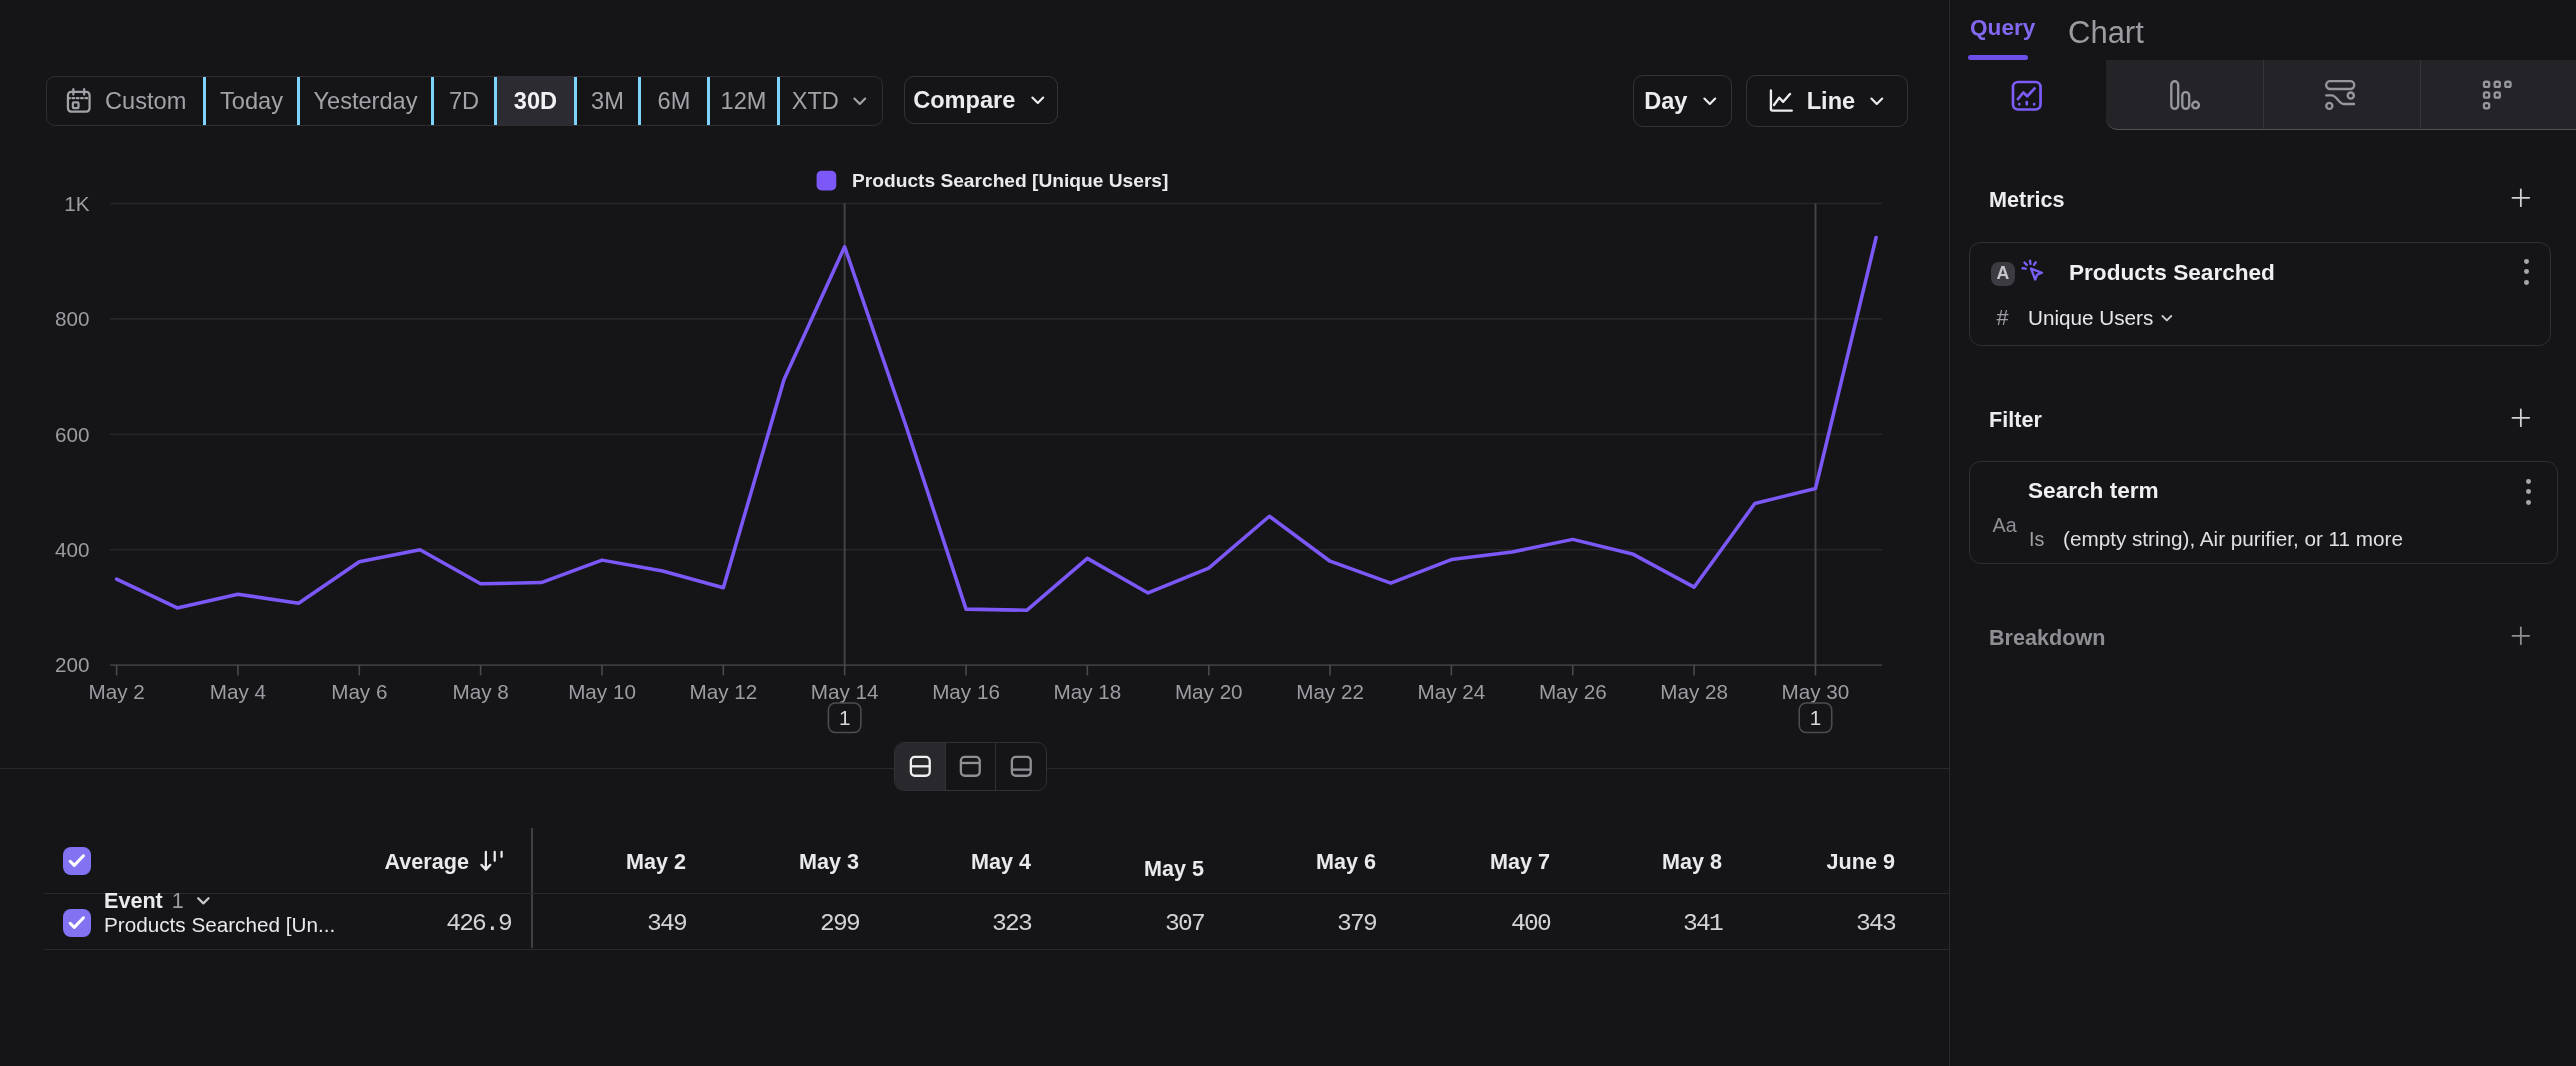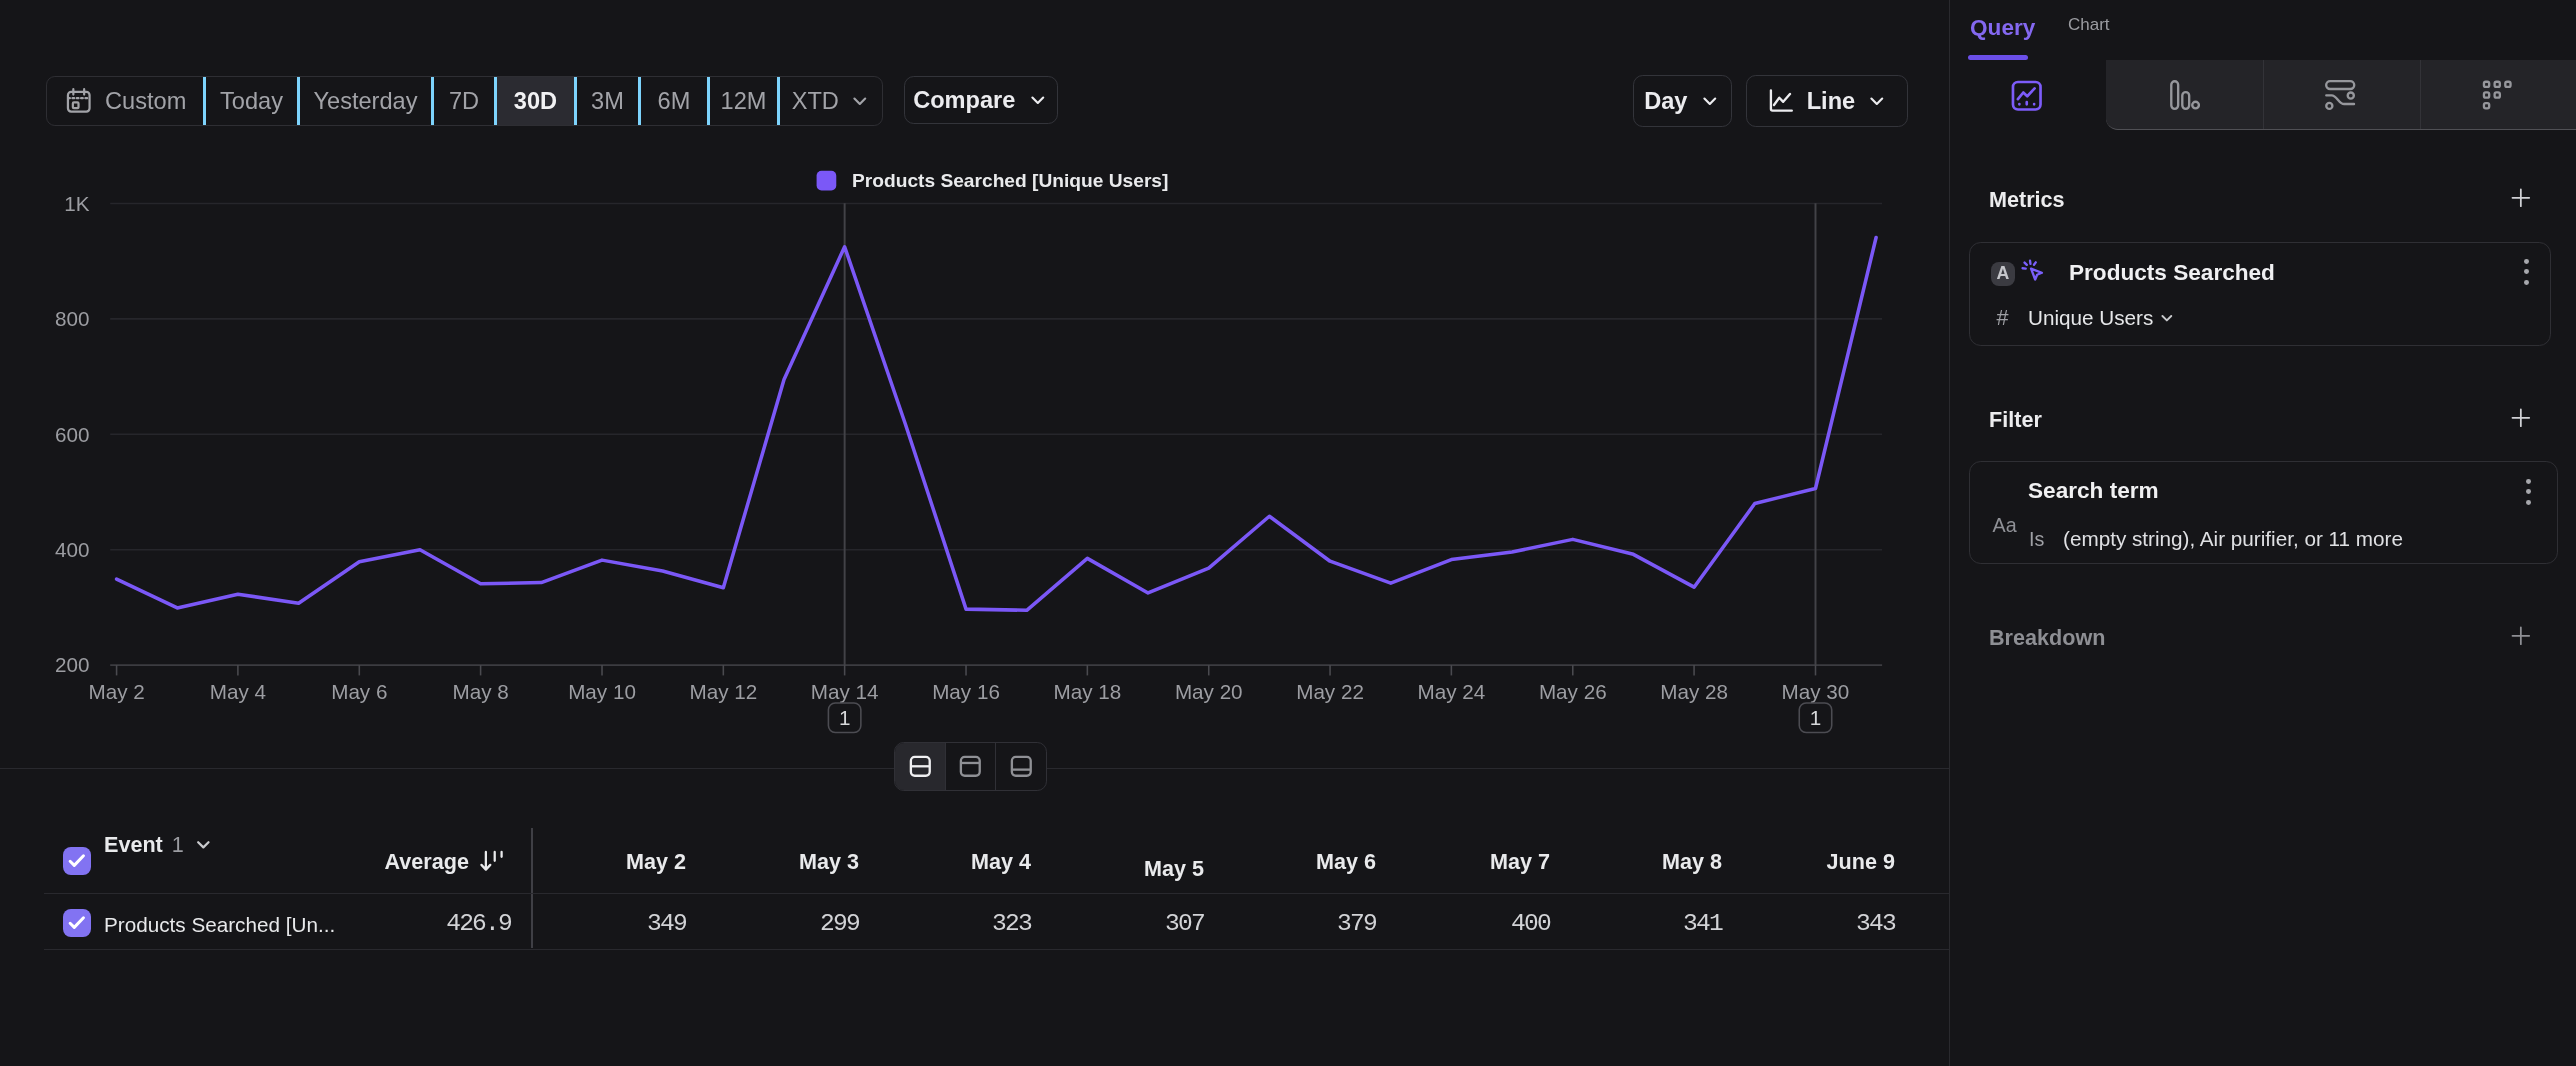--- a/index.html
+++ b/index.html
@@ -165,21 +165,21 @@
 
 <div class="vline" style="left:531px;top:828px;height:120px;"></div>
 <div class="hline" style="left:44px;top:893px;width:1905px;"></div>
 <div class="hline" style="left:44px;top:949px;width:1905px;"></div>
 
 <div class="cbx" style="left:63px;top:847px;">
   <svg width="27.6" height="27.6" viewBox="0 0 24 24" fill="none" stroke="#fff" stroke-width="2.6" stroke-linecap="round" stroke-linejoin="round">
       <path d="M6.2 12.4l3.6 3.6 8-8.4"></path>
     </svg>
 </div>
-<div class="abs flexc" style="left:104px;top:812px;height:65px;gap:8.9px;text-align:center;">
+<div class="abs flexc" style="left:104px;top:868px;height:65px;gap:8.9px;text-align:center;">
   <span class="hdr">Event</span>
     <span style="font-size:21.6px;color:#9b9ca1;">1</span>
   <svg width="20.7" height="20.7" viewBox="0 0 24 24" fill="none" stroke="#c9cacd" stroke-width="2.6" stroke-linecap="round" stroke-linejoin="round">
       <path d="M6 9.5l6 6 6-6"></path>
     </svg>
 </div>
 <div class="colr hdr" style="left:292px;top:849px;width:177px;">Average</div>
 <svg class="abs" style="left:478px;top:847px;" width="29.5" height="29.5" viewBox="0 0 30 30" fill="none" stroke="#e9eaec" stroke-width="2.3" stroke-linecap="round" stroke-linejoin="round">
   <path d="M8 5v18M8 23l-4.5-4.8M8 23l4.5-4.8"></path>
   <path d="M17 5v9"></path>
@@ -207,21 +207,21 @@
 <div class="colr num" style="left:913px;top:910px;width:118px;">323</div>
 <div class="colr num" style="left:1086px;top:910px;width:118px;">307</div>
 <div class="colr num" style="left:1258px;top:910px;width:118px;">379</div>
 <div class="colr num" style="left:1432px;top:910px;width:118px;">400</div>
 <div class="colr num" style="left:1604px;top:910px;width:118px;">341</div>
 <div class="colr num" style="left:1777px;top:910px;width:118px;">343</div>
 
 <div class="abs" style="left:1949px;top:0;width:1px;height:1067px;background:#2a2a2e;"></div>
 
 <div class="abs" style="left:1970px;top:14.8px;font-size:22.6px;font-weight:600;color:#8468f0;">Query</div>
-<div class="abs" style="left:2068px;top:14.8px;font-size:17px;color:#9b9ca1;">Chart</div>
+<div class="abs" style="left:2068px;top:14.8px;font-size:31px;color:#9b9ca1;">Chart</div>
 <div class="abs" style="left:1968px;top:55px;width:60px;height:4.9px;border-radius:3px;background:#6b4fe8;"></div>
 
 <div class="abs" style="left:2106px;top:60px;width:470px;height:69px;background:#242428;border-bottom:1px solid #505055;border-radius:0 0 0 11.8px;"></div>
 <div class="abs" style="left:2263px;top:60px;width:1px;height:69px;background:#333338;"></div>
 <div class="abs" style="left:2420px;top:60px;width:1px;height:69px;background:#333338;"></div>
 
 <svg class="abs" style="left:2011px;top:80px;" width="31.5" height="31.5" viewBox="0 0 32 32" fill="none" stroke="#7d5cfa" stroke-width="2.7" stroke-linecap="round" stroke-linejoin="round">
   <rect x="2" y="2" width="28" height="28" rx="5"></rect>
   <path d="M7 19.5l5.5-6.8 4 3.8 7.5-8"></path>
   <path d="M8.5 24.5v.2M16 22.5v2.2M23.5 24.5v.2"></path>

